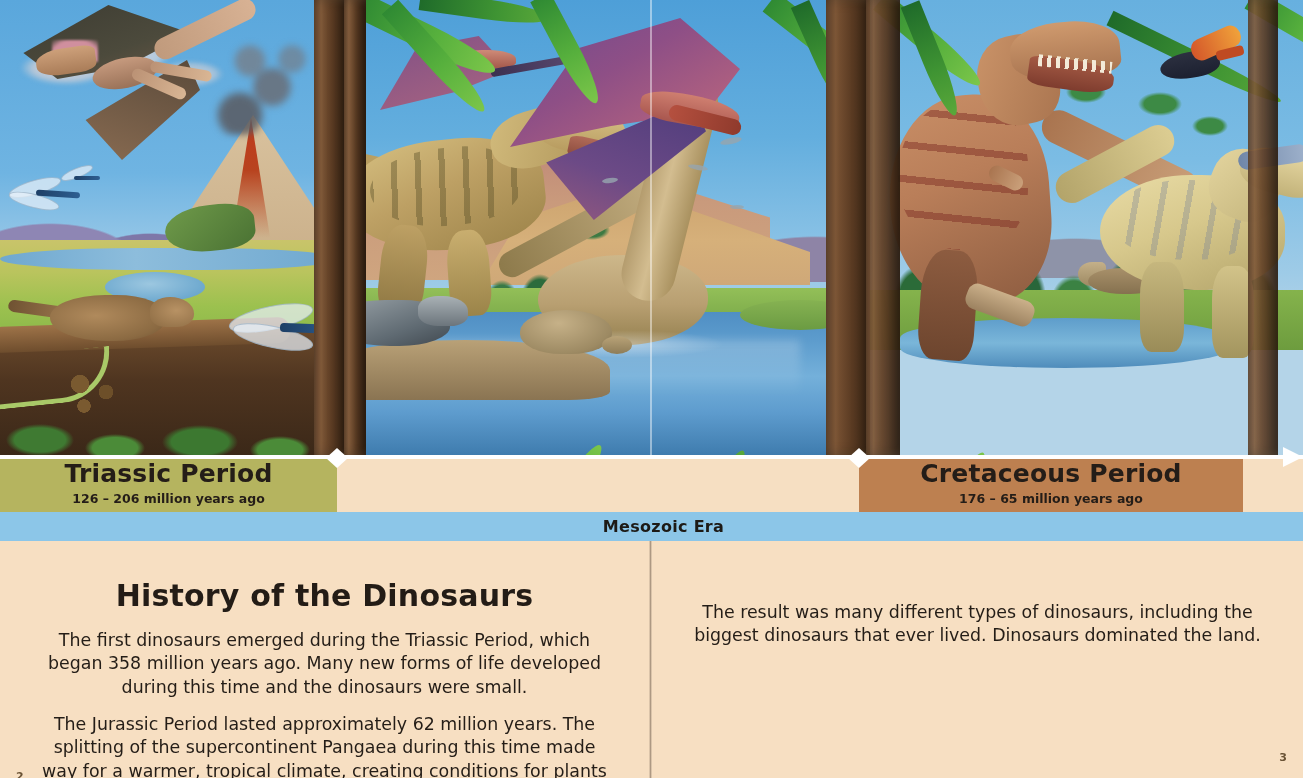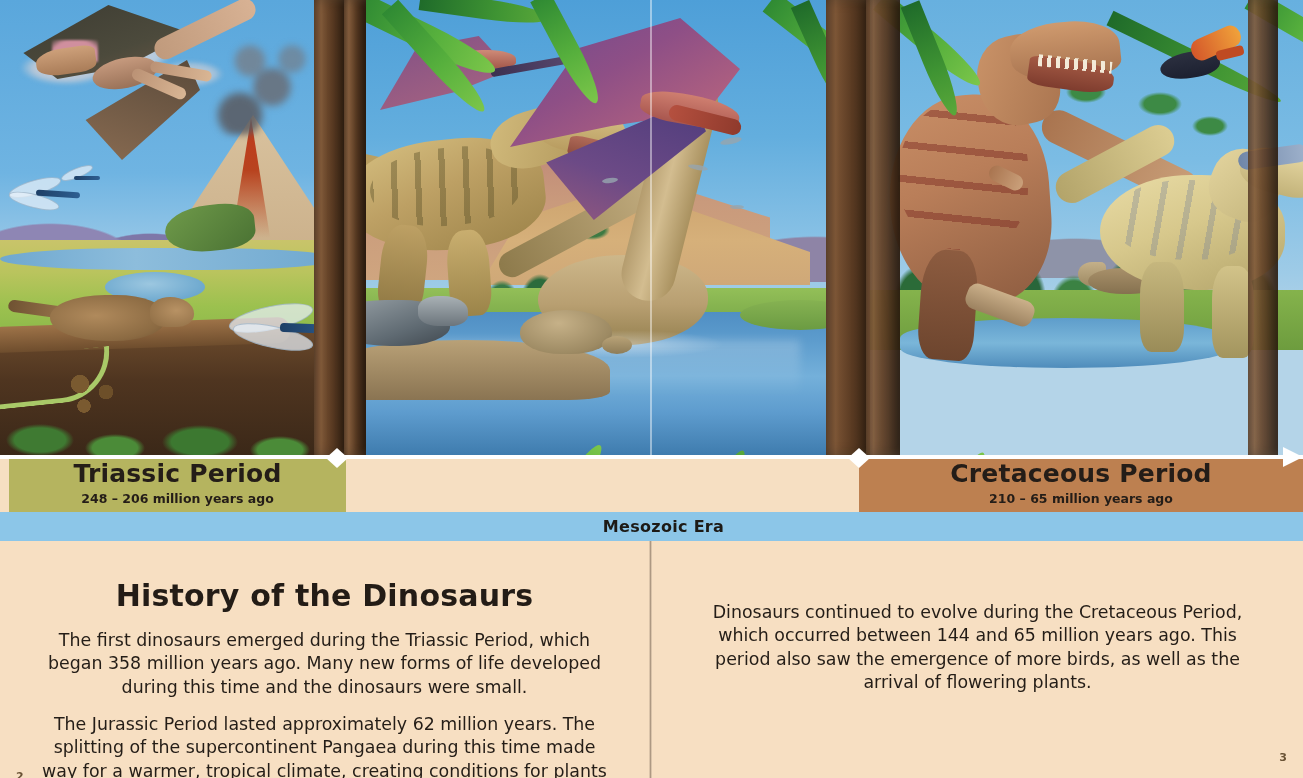--- a/index.html
+++ b/index.html
@@ -556,23 +556,23 @@
     color:#241d18;
   }
   .band-title {
     font-size:25px; font-weight:700; letter-spacing:.2px; line-height:1.05;
     font-family:"DejaVu Sans", sans-serif;
   }
   .band-sub {
     font-size:12.5px; font-weight:600; margin-top:3px;
     font-family:"DejaVu Sans", sans-serif;
   }
-  #band-triassic   { left:9px;    width:337px; background:#b5b45f; }
+  #band-triassic   { left:0;    width:337px; background:#b5b45f; }
   #band-jurassic   { left:337px;width:522px; background:#8e7bab; }
-  #band-cretaceous { left:859px;width:444px; background:#bd8050; }
+  #band-cretaceous { left:859px;width:384px; background:#bd8050; }
 
   
   #arrow-line {
     position:absolute; left:0; top:455px; width:1303px; height:4px;
     background:#ffffff;
   }
   .tick {
     position:absolute; top:448px; width:22px; height:20px;
   }
   .tick::before, .tick::after {
@@ -815,43 +815,43 @@
     <div class="trunk trunk-hi" style="left:344px; width:22px;"></div>
     <div class="trunk trunk-hi" style="left:826px; width:44px;"></div>
     <div class="trunk trunk-hi" style="left:866px; width:34px; opacity:.95;"></div>
     <div class="trunk trunk-hi" style="left:1248px; width:30px; opacity:.9;"></div>
     <div class="trunk" style="left:650px; width:2px; background:rgba(255,255,255,.45);"></div>
   </div>
 
   <div id="timeline">
     <div class="band" id="band-triassic">
       <div class="band-title">Triassic Period</div>
-      <div class="band-sub">248 – 206 million years ago</div>
+      <div class="band-sub">126 – 206 million years ago</div>
     </div>
     <div class="band" id="band-cretaceous">
       <div class="band-title">Cretaceous Period</div>
-      <div class="band-sub">210 – 65 million years ago</div>
+      <div class="band-sub">176 – 65 million years ago</div>
     </div>
   </div>
   <div id="arrow-line"></div>
   <div class="tick" id="tick-1"></div>
   <div class="tick" id="tick-2"></div>
   <div id="arrow-end"></div>
 
   <div id="era-bar">
     <span id="era-label">Mesozoic Era</span>
   </div>
 
   <div id="spread">
     <div class="page-col" id="col-left">
       <div id="article-title">History of the Dinosaurs</div>
       <p class="para">The first dinosaurs emerged during the Triassic Period, which began 358 million years ago. Many new forms of life developed during this time and the dinosaurs were small.</p>
       <p class="para">The Jurassic Period lasted approximately 62 million years. The splitting of the supercontinent Pangaea during this time made way for a warmer, tropical climate, creating conditions for plants and animals to prosper.</p>
       <div class="folio" id="folio-left">2</div>
     </div>
     <div id="gutter"></div>
     <div class="page-col" id="col-right">
-      <p class="para">Dinosaurs continued to evolve during the Cretaceous Period, which occurred between 144 and 65 million years ago. This period also saw the emergence of more birds, as well as the arrival of flowering plants.</p>
+      <p class="para">The result was many different types of dinosaurs, including the biggest dinosaurs that ever lived. Dinosaurs dominated the land.</p>
       <div class="folio" id="folio-right">3</div>
     </div>
   </div>
 
 </div>
 
 </body></html>

